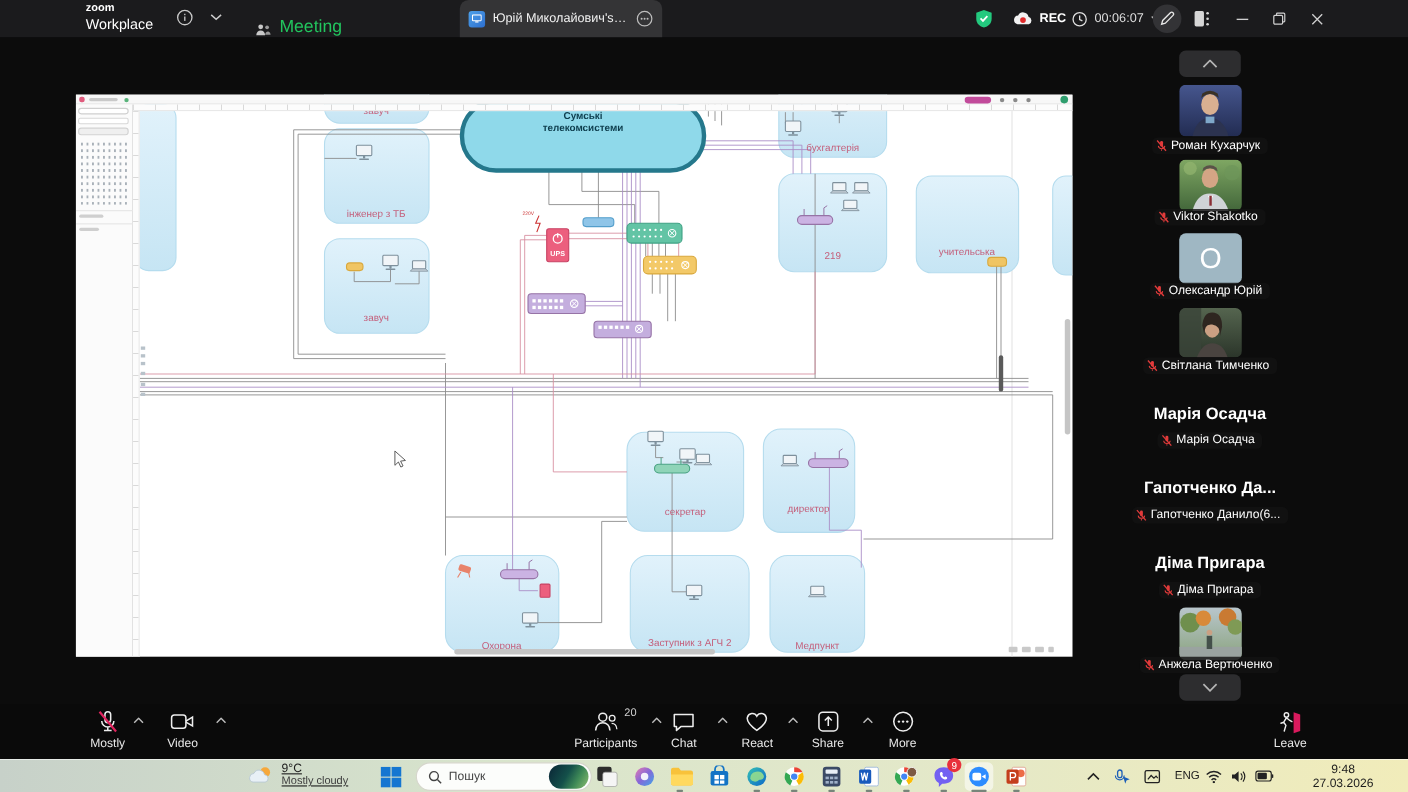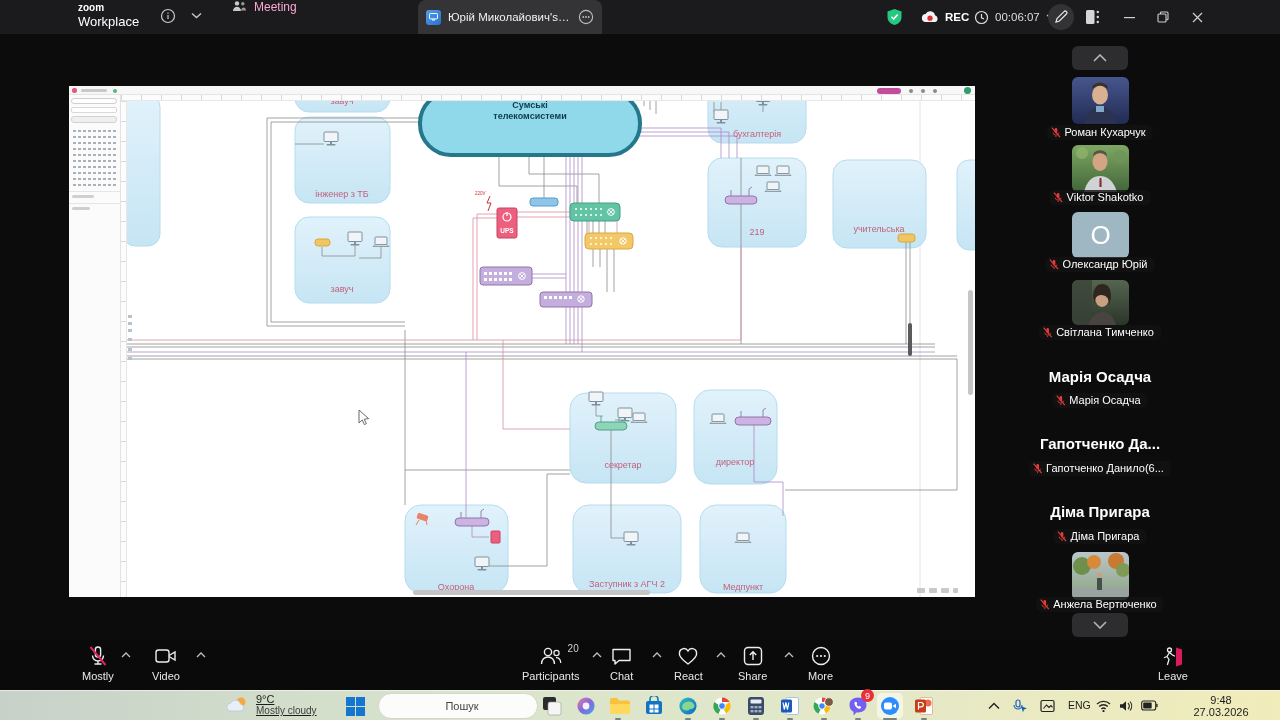--- a/index.html
+++ b/index.html
@@ -6,21 +6,21 @@
   html,body { width:1280px; height:720px; overflow:hidden; background:#0c0c0c;
     font-family:"Liberation Sans", sans-serif; }
   .abs { position:absolute; }
 
   
   .titlebar { position:absolute; left:0; top:0; width:1280px; height:34px; background:#1b1b1d; }
   .brand { position:absolute; left:78px; top:3px; color:#fff; line-height:1; }
   .brand .z1 { font-size:10px; font-weight:bold; display:block; }
   .brand .z2 { font-size:13px; display:block; margin-top:2px; }
   .tb-ic { position:absolute; top:8px; color:#c9c9c9; }
-  .tab-meeting { position:absolute; left:222px; top:0; height:34px; display:flex; align-items:flex-start; gap:7px; color:#f9a8d4; font-size:12px; padding:0 10px; }
+  .tab-meeting { position:absolute; left:222px; top:0; height:34px; display:flex; align-items:flex-end; gap:7px; color:#22c55e; font-size:16px; padding:0 10px; }
   .tab-active { position:absolute; left:418px; top:0; width:184px; height:34px; background:#343436; border-radius:8px 8px 0 0; display:flex; align-items:center; gap:7px; padding:0 8px; color:#f0f0f0; font-size:11.5px; }
   .share-ic { width:15px; height:15px; border-radius:3px; background:linear-gradient(135deg,#4da0e8,#2d6fd0); display:flex; align-items:center; justify-content:center; flex:0 0 auto; }
   .rec-wrap { position:absolute; left:920px; top:0; height:34px; display:flex; align-items:center; gap:5px; color:#fff; font-size:11.5px; font-weight:bold; }
   .timer-wrap { position:absolute; left:974px; top:0; height:34px; display:flex; align-items:center; gap:6px; color:#dedede; font-size:11.5px; font-weight:normal; }
   .circle-btn { position:absolute; top:4px; width:26px; height:26px; border-radius:50%; background:#333336; display:flex; align-items:center; justify-content:center; }
   .winctl { position:absolute; top:0; height:34px; width:34px; display:flex; align-items:center; justify-content:center; color:#d0d0d0; font-size:13px; }
 
   
   .stage { position:absolute; left:0; top:34px; width:1280px; height:606px; background:#0c0c0c; }
   .talking-pill { position:absolute; left:560px; top:8px; width:162px; height:32px; background:#1e1e20; border:1px solid #3d3d40; border-radius:10px; color:#ececec; font-size:12px; display:flex; align-items:center; justify-content:center; white-space:nowrap; }
@@ -61,21 +61,21 @@
   .ctrl-chev { position:absolute; top:12px; }
   .badge20 { position:absolute; top:-2px; right:-16px; color:#cfcfcf; font-size:10px; font-weight:normal; }
 
   
   .taskbar { position:absolute; left:0; top:690px; width:1280px; height:30px;
     background:linear-gradient(90deg,#c7d1c9 0%,#d8e4cc 35%,#e3e8c9 65%,#f1ecba 100%);
     border-top:1px solid rgba(255,255,255,.55); }
   .weather { position:absolute; left:226px; top:2px; display:flex; align-items:center; gap:6px; color:#1c1c1c;text-decoration:underline; }
   .weather .t1 { font-size:11px; }
   .weather .t2 { font-size:10px; color:#3c3c3c; }
-  .search-pill { position:absolute; left:378px; top:2px; width:160px; height:26px; background:rgba(255,255,255,.92); border:1px solid #d6d6cc; border-radius:13px; display:flex; align-items:center; padding:0 2px 0 10px; gap:6px; color:#444; font-size:11px;flex-direction:column; }
+  .search-pill { position:absolute; left:378px; top:2px; width:160px; height:26px; background:rgba(255,255,255,.92); border:1px solid #d6d6cc; border-radius:13px; display:flex; align-items:center; padding:0 2px 0 10px; gap:6px; color:#444; font-size:11px; }
   .search-img { margin-left:auto; width:36px; height:22px; border-radius:11px;
     background:linear-gradient(120deg,#0a2436 0%,#14504a 45%,#3f8a57 70%,#8fc070 100%); }
   .tb-icon { position:absolute; top:2px; width:26px; height:26px; display:flex; align-items:center; justify-content:center; }
   .tb-dash { position:absolute; top:26.5px; width:6px; height:2.5px; background:#77857a; border-radius:2px; }
   .tray-txt { position:absolute; top:8px; color:#1c1c1c; font-size:10.5px; }
   .clock { position:absolute; left:1178px; top:3px; width:86px; text-align:center; color:#1c1c1c; font-size:11px; line-height:12px; }
   .ico { display:block; }
 </style>
 </head>
 <body>

